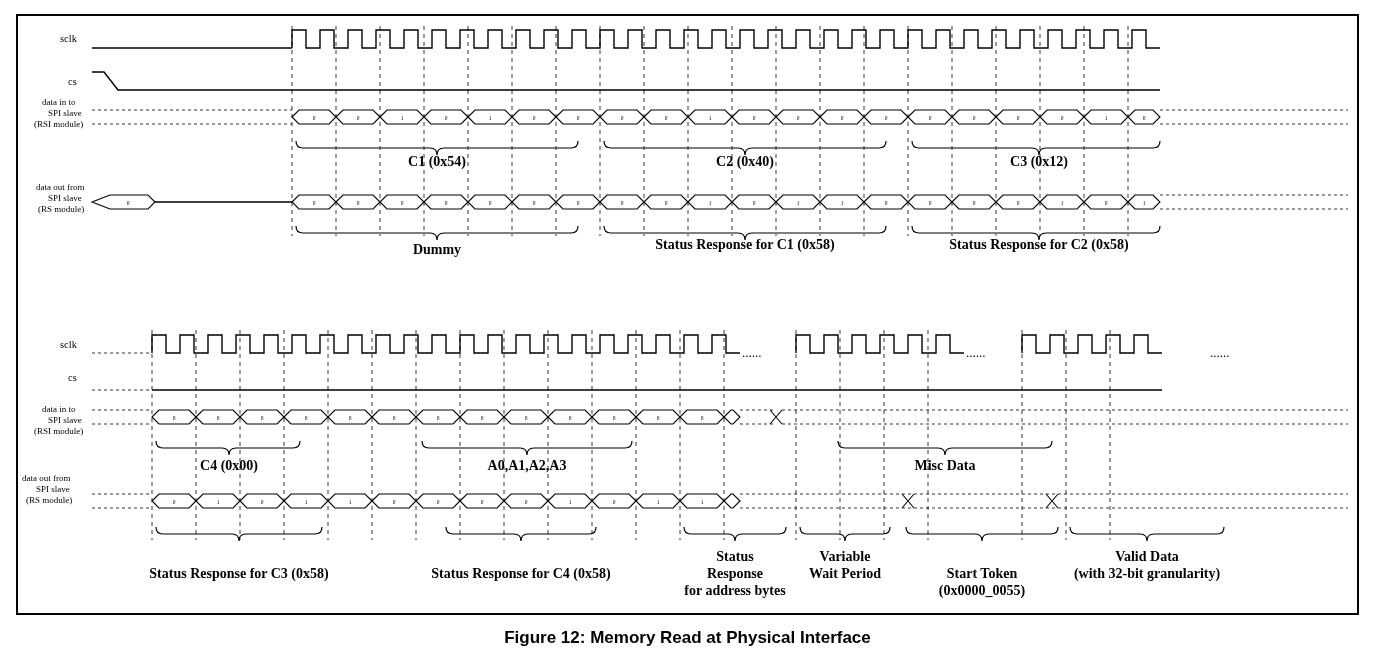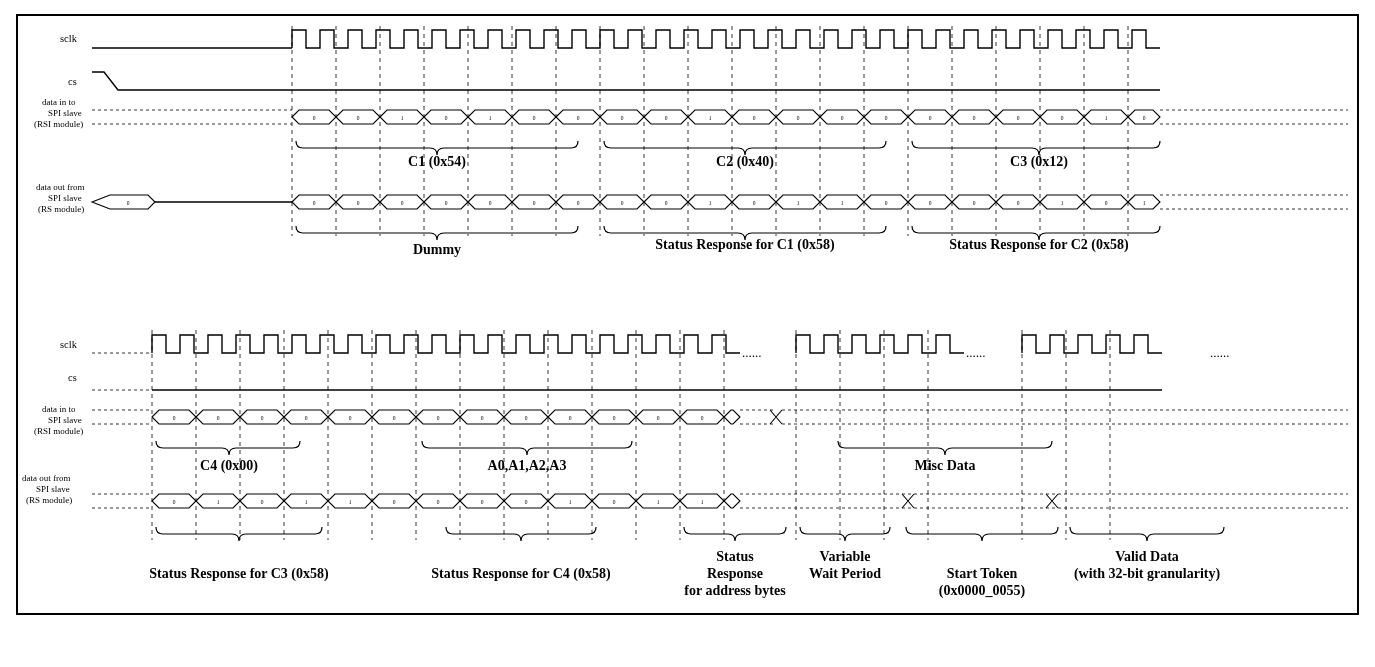--- a/index.html
+++ b/index.html
@@ -427,13 +427,14 @@
       <path d="M796 330 L796 540"></path>
       <path d="M840 330 L840 540"></path>
       <path d="M884 330 L884 540"></path>
       <path d="M928 330 L928 540"></path>
       <path d="M1022 330 L1022 540"></path>
       <path d="M1066 330 L1066 540"></path>
       <path d="M1110 330 L1110 540"></path>
     </g>
   </svg>
 
+  <div class="caption">Figure 12: Memory Read at Physical Interface</div>
 </div>
 
 </body></html>

